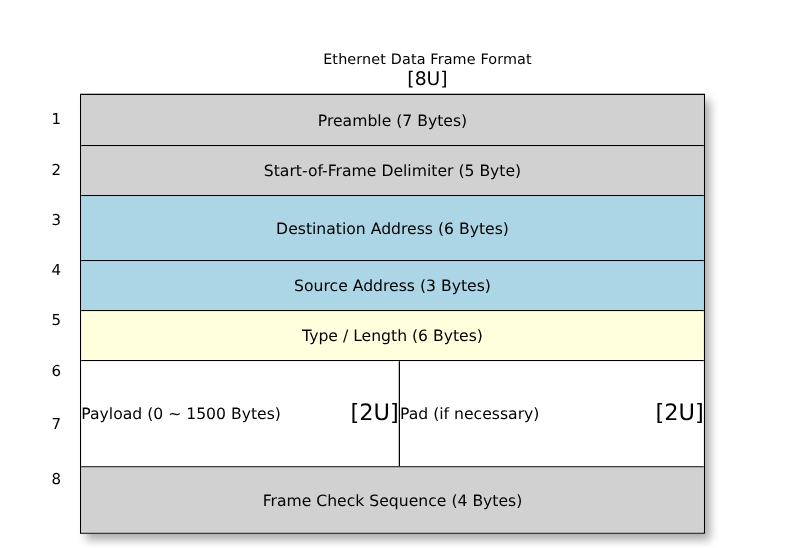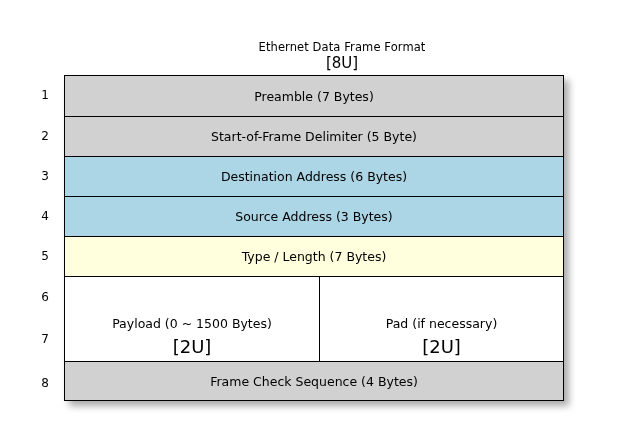--- a/index.html
+++ b/index.html
@@ -80,43 +80,43 @@
     text-align: center;
     font-size: 12.5px;
     color: #000000;
   }
   .frow:last-child {
     border-bottom: none;
   }
 
   .h-pre   { height: 41px; }
   .h-sfd   { height: 40px; }
-  .h-dst   { height: 40px; }
+  .h-dst   { height: 52px; }
   .h-src   { height: 40px; }
   .h-type  { height: 40px; }
   .h-pay   { height: 85px; }
-  .h-fcs   { height: 38px; }
+  .h-fcs   { height: 52px; }
 
   .bg-gray   { background: #d1d1d1; }
   .bg-blue   { background: #acd5e5; }
   .bg-yellow { background: #ffffdd; }
   .bg-white  { background: #ffffff; }
 
   
   .split {
     display: flex;
     align-items: stretch;
     padding: 0;
   }
   .split-cell {
     flex: 1 1 0;
     display: flex;
-    flex-direction: column;
+    flex-direction: row;
     align-items: center;
-    justify-content: flex-end;
+    justify-content: space-between;
     text-align: center;
     font-size: 12.5px;
     color: #000000;
     line-height: 1.55;
     box-sizing: border-box;
   }
   .split-cell.left {
     border-right: 1.5px solid #000000;
     flex: 0 0 255px;
   }
@@ -157,21 +157,21 @@
 
     <div class="frow h-dst bg-blue">
       <span>Destination Address (6 Bytes)</span>
     </div>
 
     <div class="frow h-src bg-blue">
       <span>Source Address (3 Bytes)</span>
     </div>
 
     <div class="frow h-type bg-yellow">
-      <span>Type / Length (7 Bytes)</span>
+      <span>Type / Length (6 Bytes)</span>
     </div>
 
     <div class="frow h-pay bg-white split">
       <div class="split-cell left">
         <span>Payload (0 ~ 1500 Bytes)</span>
         <span class="cell-sub">[2U]</span>
       </div>
       <div class="split-cell">
         <span>Pad (if necessary)</span>
         <span class="cell-sub">[2U]</span>

